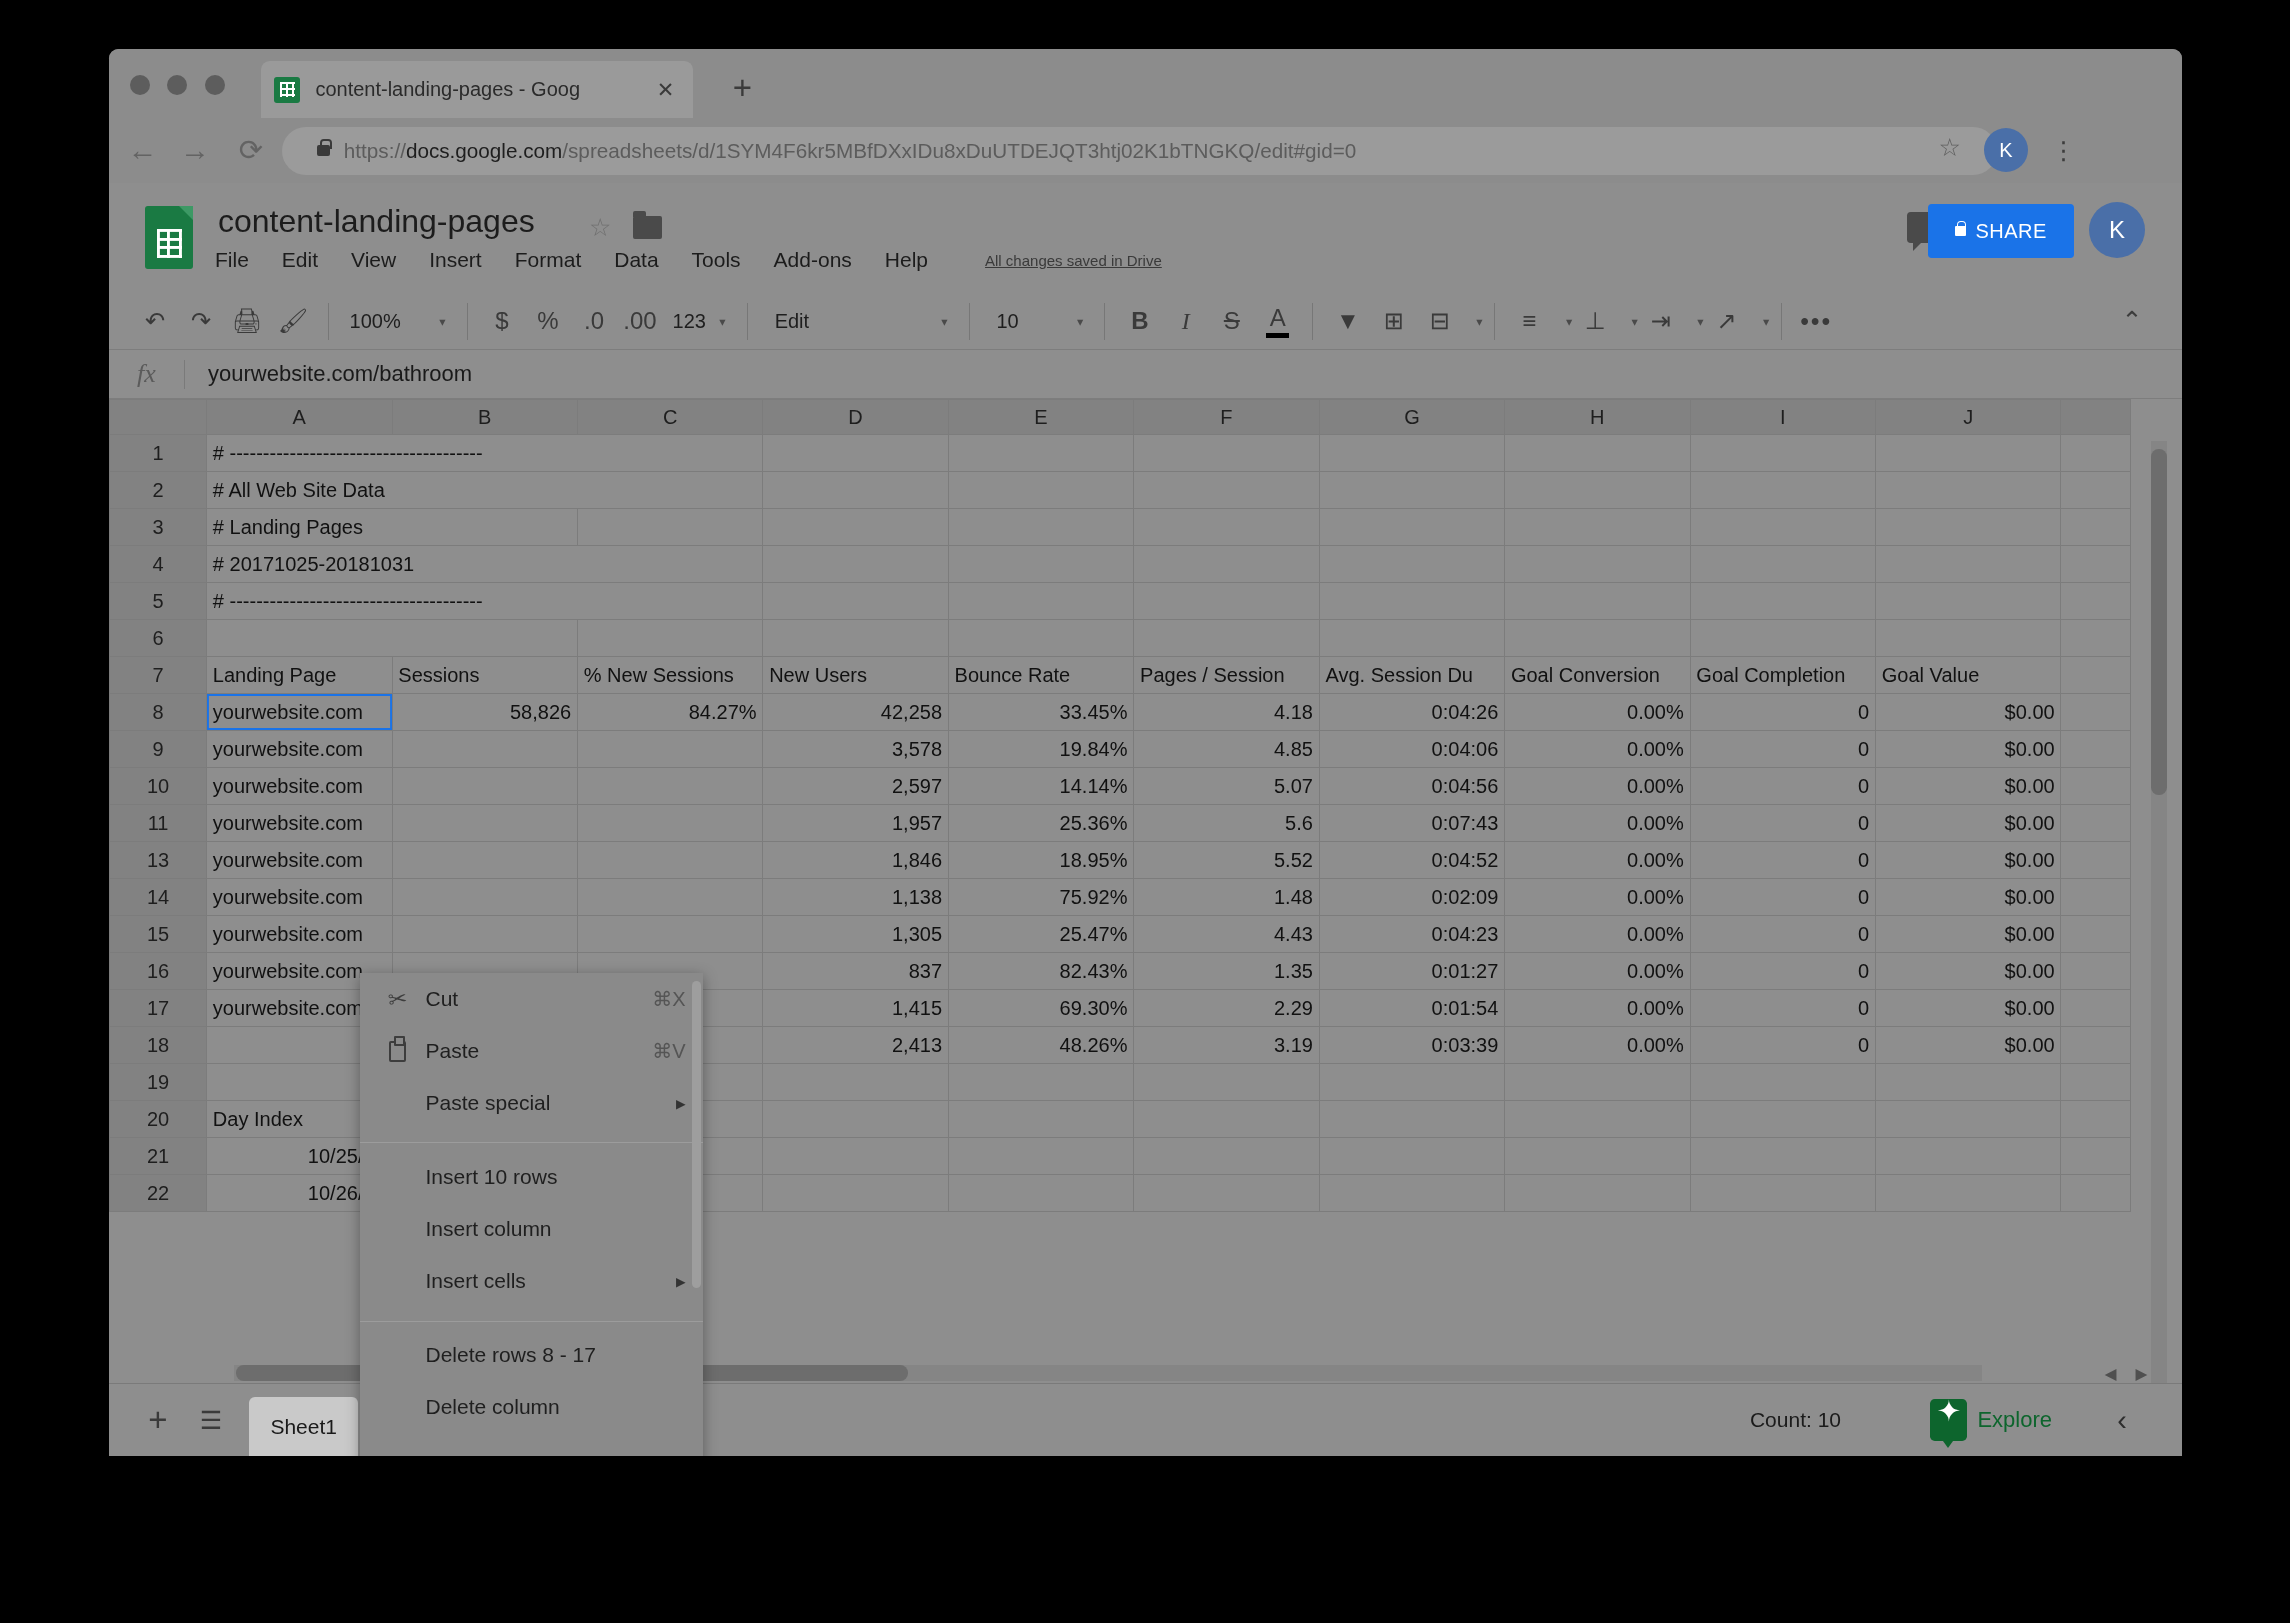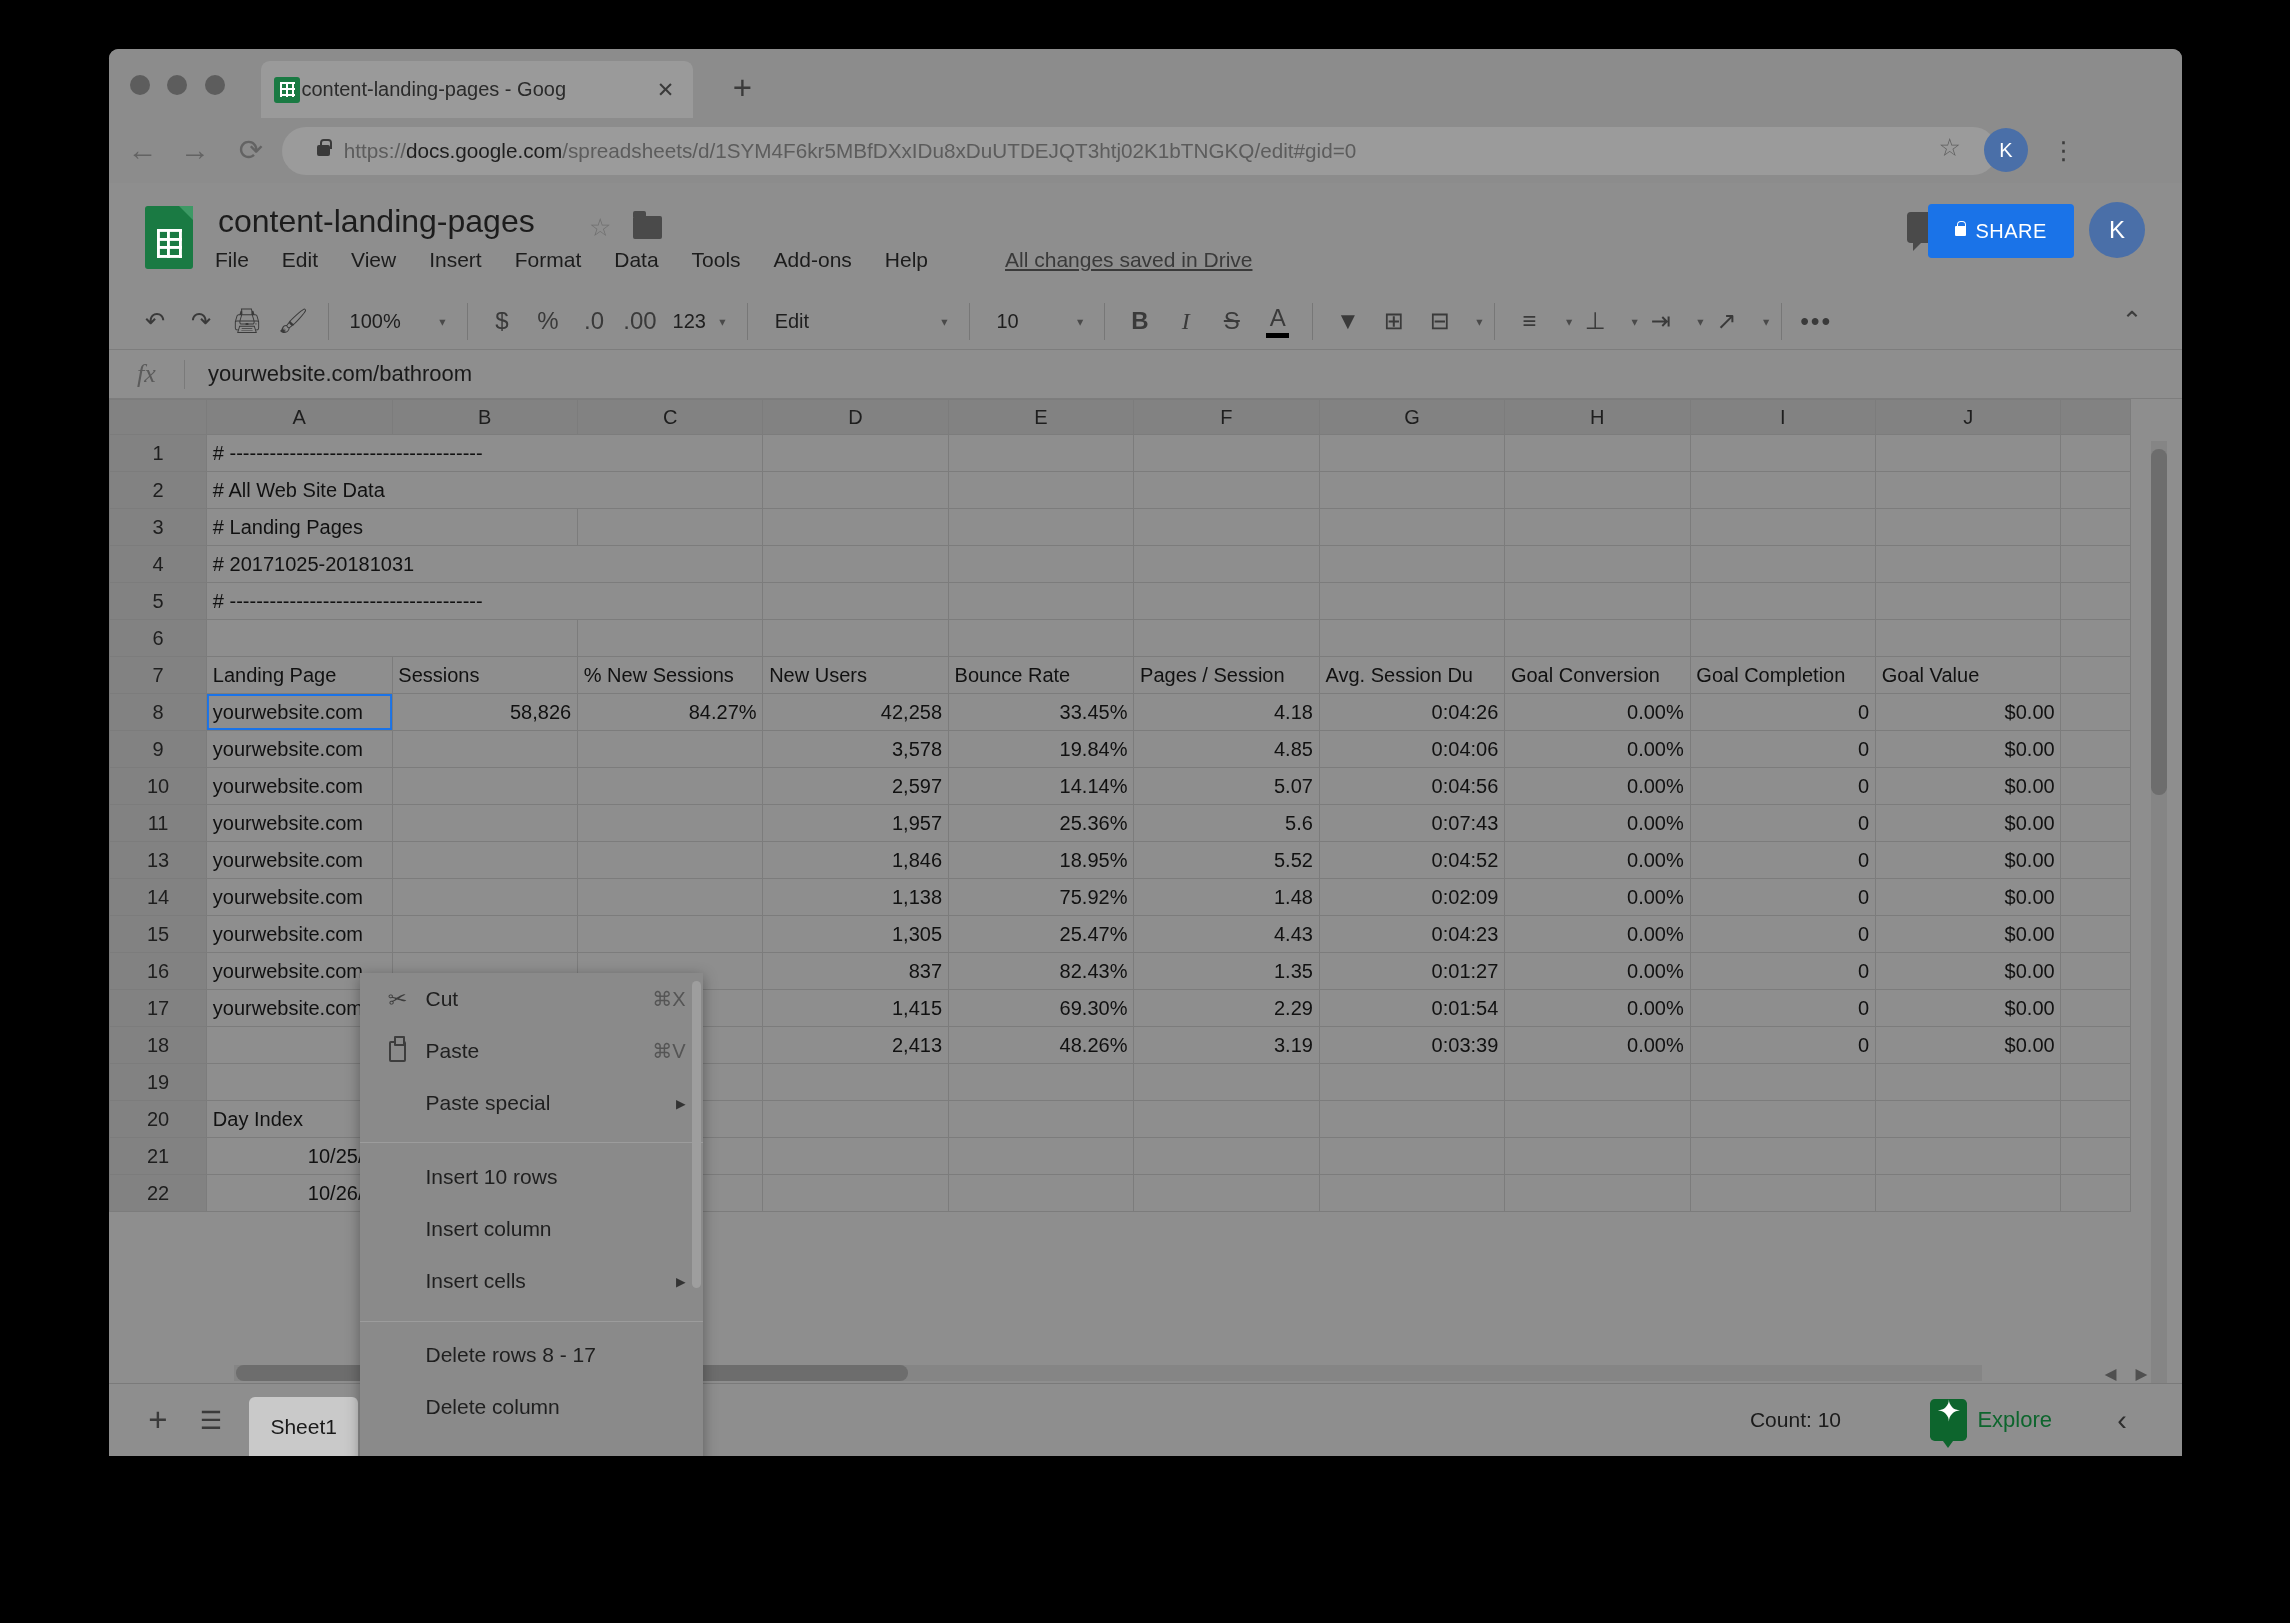--- a/index.html
+++ b/index.html
@@ -50,21 +50,21 @@
     left: 5.8px; top: 5.8px; width: 14.4px; height: 14.4px;
     background:
       linear-gradient(#fff,#fff) 0 0/100% 2.4px no-repeat,
       linear-gradient(#fff,#fff) 0 5.8px/100% 2.4px no-repeat,
       linear-gradient(#fff,#fff) 0 11.5px/100% 2.4px no-repeat,
       linear-gradient(#fff,#fff) 0 0/2.4px 100% no-repeat,
       linear-gradient(#fff,#fff) 5.8px 0/2.4px 100% no-repeat,
       linear-gradient(#fff,#fff) 11.5px 0/2.4px 100% no-repeat;
   }
   #tab-title {
-    margin-left: 1px;
+    margin-left: 15px;
     font-size: 20px; color: #2b2b2b;
     white-space: nowrap; overflow: hidden;
     width: 317px;
     -webkit-mask-image: linear-gradient(90deg,#000 86%,transparent 100%);
     mask-image: linear-gradient(90deg,#000 86%,transparent 100%);
   }
   #tab-close {
     position: absolute; right: 17.3px; top: 19px;
     width: 19px; height: 19px; color: #3a3a3a; font-size: 21px; line-height: 19px;
   }
@@ -175,22 +175,22 @@
   }
   #menu-bar {
     position: absolute; left: 106px; top: 65px;
     display: flex; align-items: center;
   }
   .menu-item {
     font-size: 21px; color: #1c1c1c;
     margin-right: 33px; white-space: nowrap;
   }
   #save-status {
-    font-size: 21px; color: #3a3a3a;
-    text-decoration: underline; margin-left: 44px; white-space: nowrap;
+    font-size: 15px; color: #3a3a3a;
+    text-decoration: underline; margin-left: 24px; white-space: nowrap;
   }
   #comment-icon {
     position: absolute; right: 238px; top: 29px;
     width: 37px; height: 31px; background: #4a4a4a; border-radius: 3.8px;
   }
   #comment-icon::after {
     content:""; position:absolute; left:5.8px; bottom:-7.7px;
     border-width: 8.6px 8.6px 0 0; border-style: solid;
     border-color: #4a4a4a transparent transparent transparent;
   }

